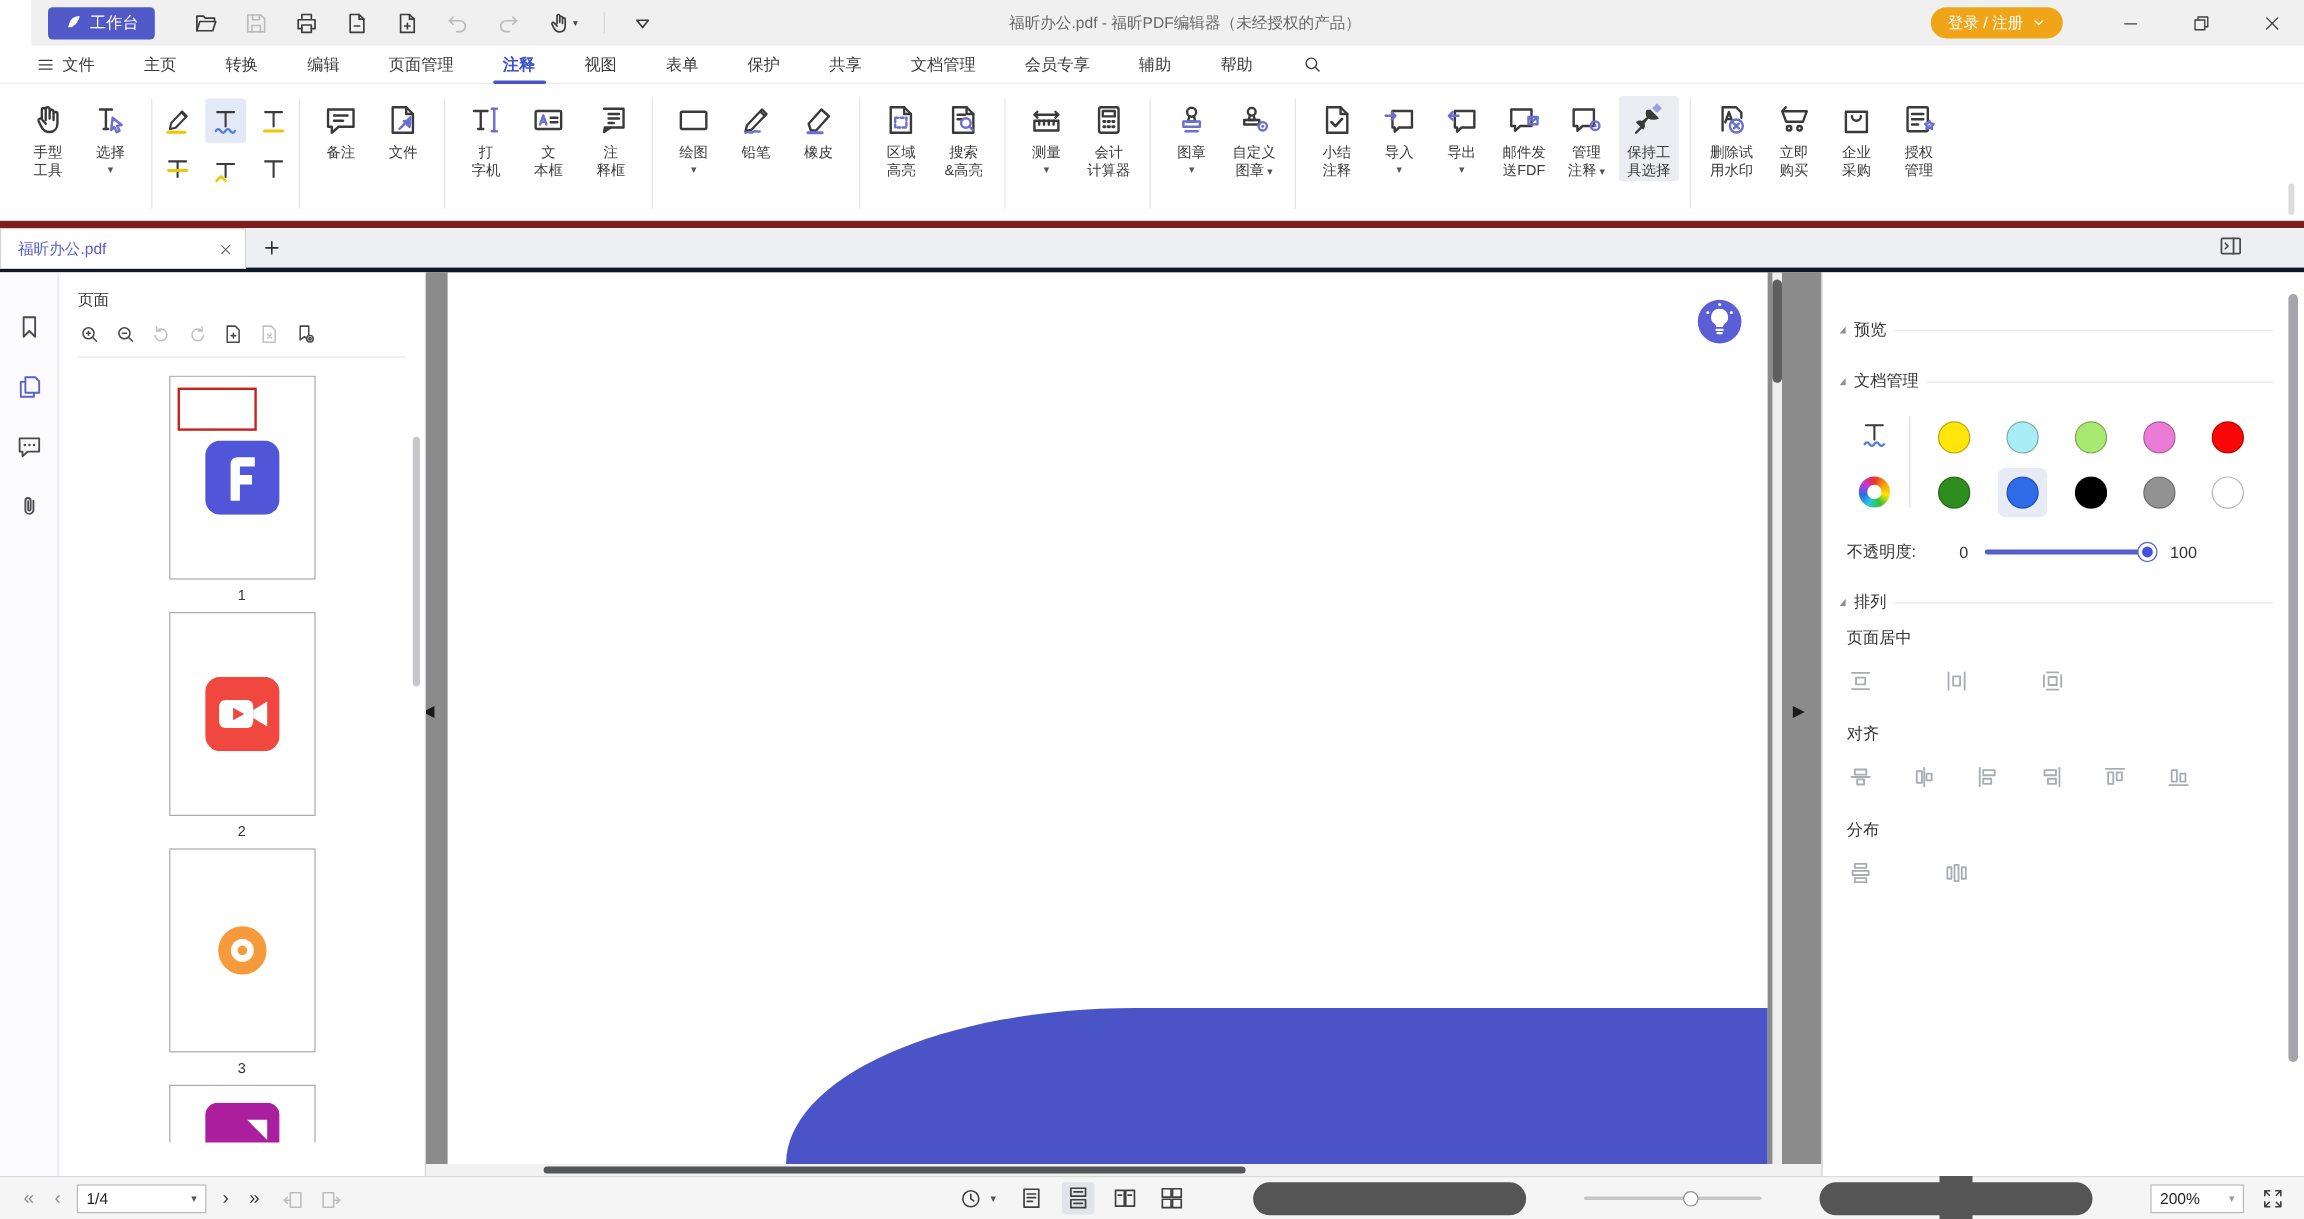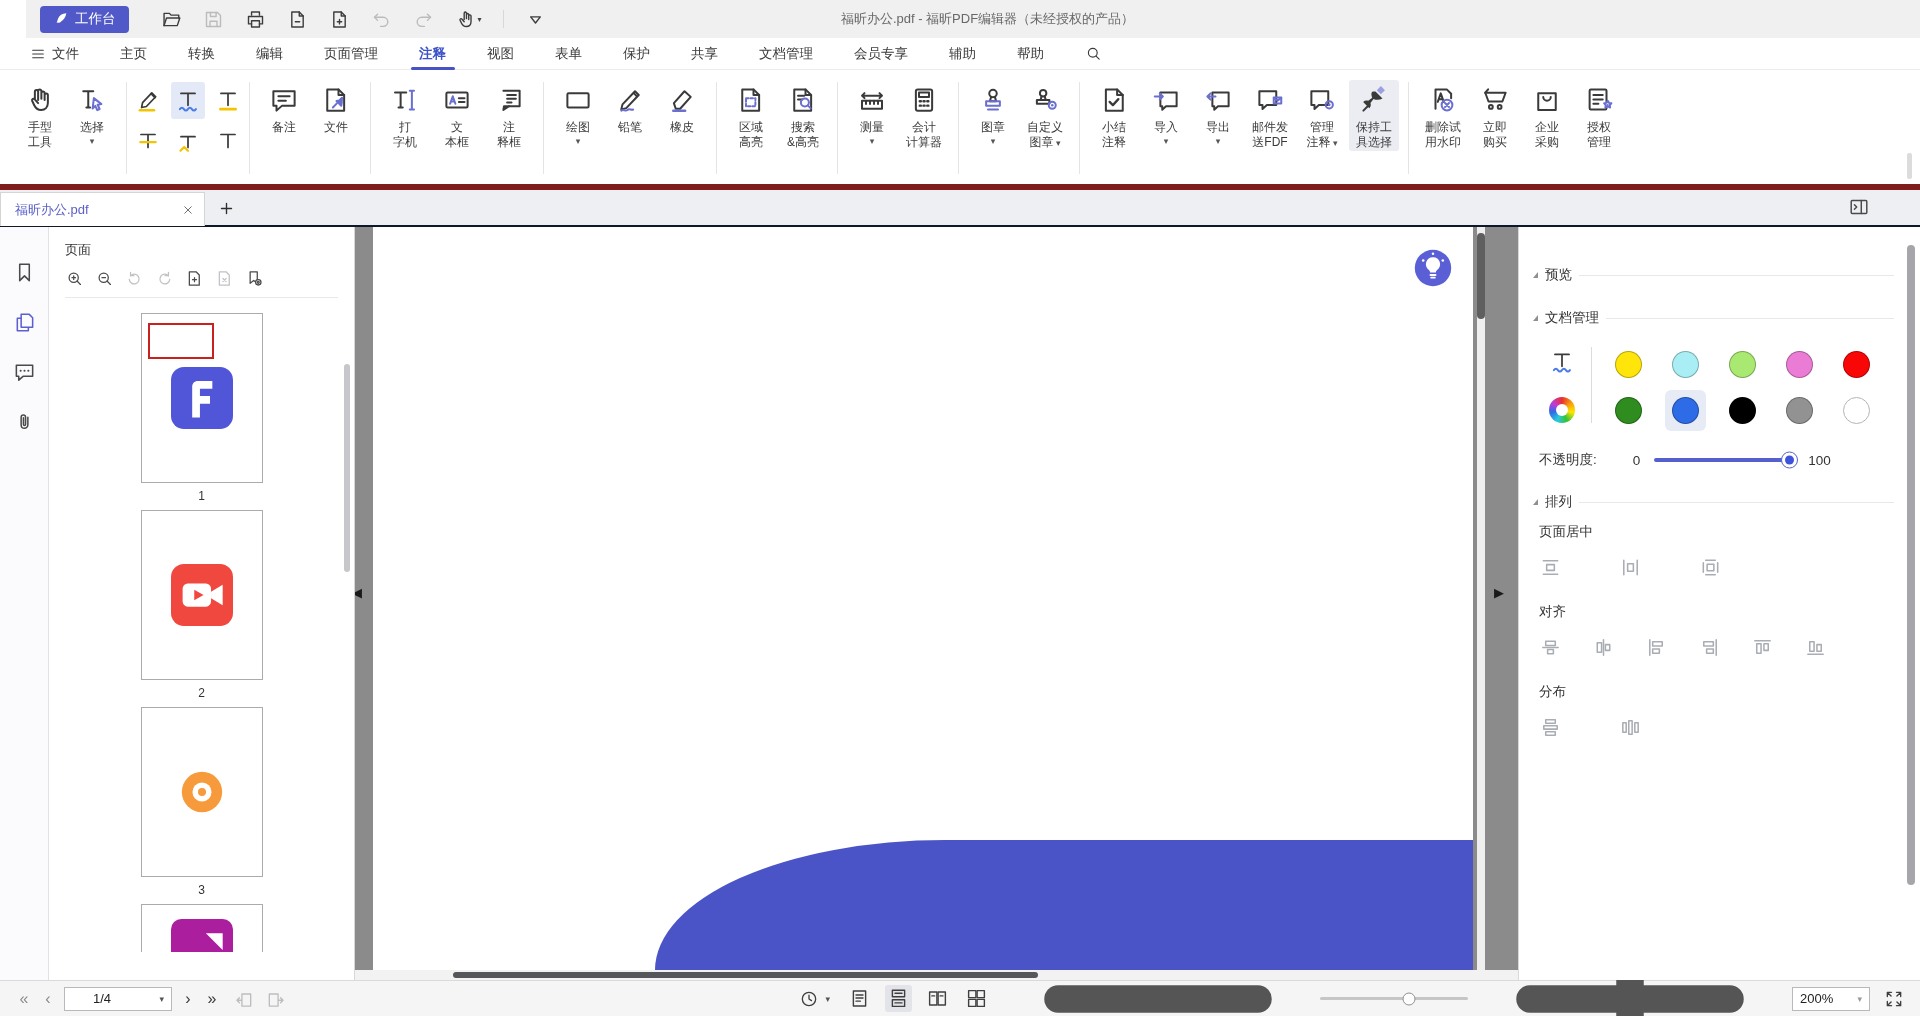--- a/index.html
+++ b/index.html
@@ -41,21 +41,21 @@
   .rlbl { font-size:12px; line-height:15px; color:#3B3B3B; text-align:center; white-space:nowrap; }
   .rlbl .mini-caret { font-size:9px; color:#555; }
   .rcaret { font-size:9px; color:#555; line-height:10px; margin-top:1px; }
   .tgrid { display:grid; grid-template-columns:repeat(3,34px); grid-auto-rows:37px; gap:3px 6px; padding-top:2px; }
   .tcell { display:flex; align-items:center; justify-content:center; border-radius:3px; cursor:default; }
   .tcell.sel { background:#E3E9F7; }
   .tcell .ric { width:26px; height:26px; color:#3A3A3A; }
   .ribbon-scrollhint { position:absolute; right:8px; bottom:5px; width:5px; height:26px; background:#DCDCDC; border-radius:2px; }
 
   
-  .tabrow { height:37px; background:#EDEFF2; display:flex; flex:0 0 auto; border-bottom:2px solid #0f172a; }
+  .tabrow { height:37px; background:#EDEFF2; display:flex; flex:0 0 auto; border-bottom:4px solid #0f172a; }
   .doctabs { flex:1; display:flex; align-items:flex-end; position:relative; }
   .doctab { width:205px; height:34px; background:#fff; border:1px solid #D5D5D5; border-bottom:none; margin-bottom:-1px; display:flex; align-items:center; justify-content:space-between; padding:0 10px 0 14px; font-size:13px; color:#5B5FC7; z-index:1; }
   .tabx { width:12px; height:12px; color:#707070; }
   .newtab { width:15px; height:15px; color:#2F2F2F; margin:0 0 9px 14px; }
   .paneltoggle { position:absolute; right:50px; bottom:7px; width:22px; height:22px; color:#4A4A4A; }
   .fmttabs { width:402px; display:flex; align-items:flex-end; border-left:1px solid #D9D9D9; background:#F0F0F0; }
   .fmttab { width:84px; height:34px; background:#fff; border:1px solid #D5D5D5; border-bottom:none; margin-bottom:-1px; display:flex; align-items:center; gap:12px; padding:0 12px; font-size:13.5px; color:#5B5FC7; z-index:1; }
 
   
   .main { flex:1; display:flex; min-height:0;justify-content:space-between; }
@@ -119,21 +119,21 @@
   .icrow .aicon { width:23px; height:23px; color:#A9ADB3; }
   .icrow.g3 .aicon { margin-right:57px; }
   .icrow.g6 .aicon { margin-right:30px; }
   .fp-scroll { position:absolute; right:5px; top:18px; width:8px; height:640px; background:#A6A6AA; border-radius:4px; }
 
   
   .statusbar { height:36px; background:#F5F5F6; border-top:1px solid #DADADA; display:flex; align-items:center; padding:0 16px 0 12px; flex:0 0 auto; }
   .nav-ch { font-size:16px; color:#8C8C8C; width:24px; text-align:center; }
   .nav-ch.dark { color:#3A3A3A; }
   .pagebox { width:108px; height:24px; background:#fff; border:1px solid #B9B9BD; display:flex; align-items:center; padding:0 7px; margin:0 4px; }
-  .pagebox .pv { flex:1; font-size:13px; color:#222;margin-left:21px; }
+  .pagebox .pv { flex:1; font-size:13px; color:#222; }
   .boxcaret { font-size:9px; color:#555; }
   .sicon { width:20px; height:20px; color:#3F3F3F; }
   .sicon.disabled { color:#BDBDC1; }
   .hist { display:flex; gap:12px; margin-left:10px; }
   .sb-right { margin-left:auto; display:flex; align-items:center; }
   .clockwrap { display:flex; align-items:center; gap:6px; margin-right:16px; }
   .modes { display:flex; align-items:center; gap:12px; margin-right:18px; }
   .mode { padding:3px; border-radius:3px; display:flex; }
   .mode.sel { background:#E2E4E9; }
   .mode .sicon { width:21px; height:21px; }
@@ -228,20 +228,46 @@
         <span class="qt-div"></span>
         <span class="qt-wrap">
           <span class="qt">
             <svg viewBox="0 0 24 24" fill="none" stroke="currentColor" stroke-width="1.6" stroke-linecap="round" stroke-linejoin="round">
               <path d="M6.5 9h11L12 16z"></path>
             </svg>
           </span>
         </span>
       </div>
     <div class="win-title">福昕办公.pdf - 福昕PDF编辑器（未经授权的产品）</div>
+    <div class="tb-right">
+      <div class="login-btn">
+        <span>登录 / 注册</span>
+        <span class="ic">
+            <svg viewBox="0 0 24 24" fill="none" stroke="currentColor" stroke-width="1.6" stroke-linecap="round" stroke-linejoin="round">
+              <path d="M6 9l6 6 6-6" stroke="#fff" stroke-width="2.4"></path>
+            </svg>
+          </span>
+      </div>
+      <span class="winctl">
+          <svg viewBox="0 0 24 24" fill="none" stroke="currentColor" stroke-width="1.6" stroke-linecap="round" stroke-linejoin="round">
+            <path d="M5 12.5h14"></path>
+          </svg>
+        </span>
+      <span class="winctl">
+          <svg viewBox="0 0 24 24" fill="none" stroke="currentColor" stroke-width="1.6" stroke-linecap="round" stroke-linejoin="round">
+            <rect x="4.5" y="8" width="11.5" height="11.5"></rect>
+            <path d="M8 8V4.5h11.5V16H16"></path>
+          </svg>
+        </span>
+      <span class="winctl">
+          <svg viewBox="0 0 24 24" fill="none" stroke="currentColor" stroke-width="1.6" stroke-linecap="round" stroke-linejoin="round">
+            <path d="M5.5 5.5l13 13M18.5 5.5l-13 13"></path>
+          </svg>
+        </span>
+    </div>
   </div>
 
   <div class="menubar">
     <span id="menubarItems" style="display:flex;gap:41px;align-items:center;">
         <div class="mitem">
           <span class="ic">
             <svg viewBox="0 0 24 24" fill="none" stroke="currentColor" stroke-width="1.6" stroke-linecap="round" stroke-linejoin="round">
               <path d="M4 6.5h16M4 12h16M4 17.5h16"></path>
             </svg>
           </span>

